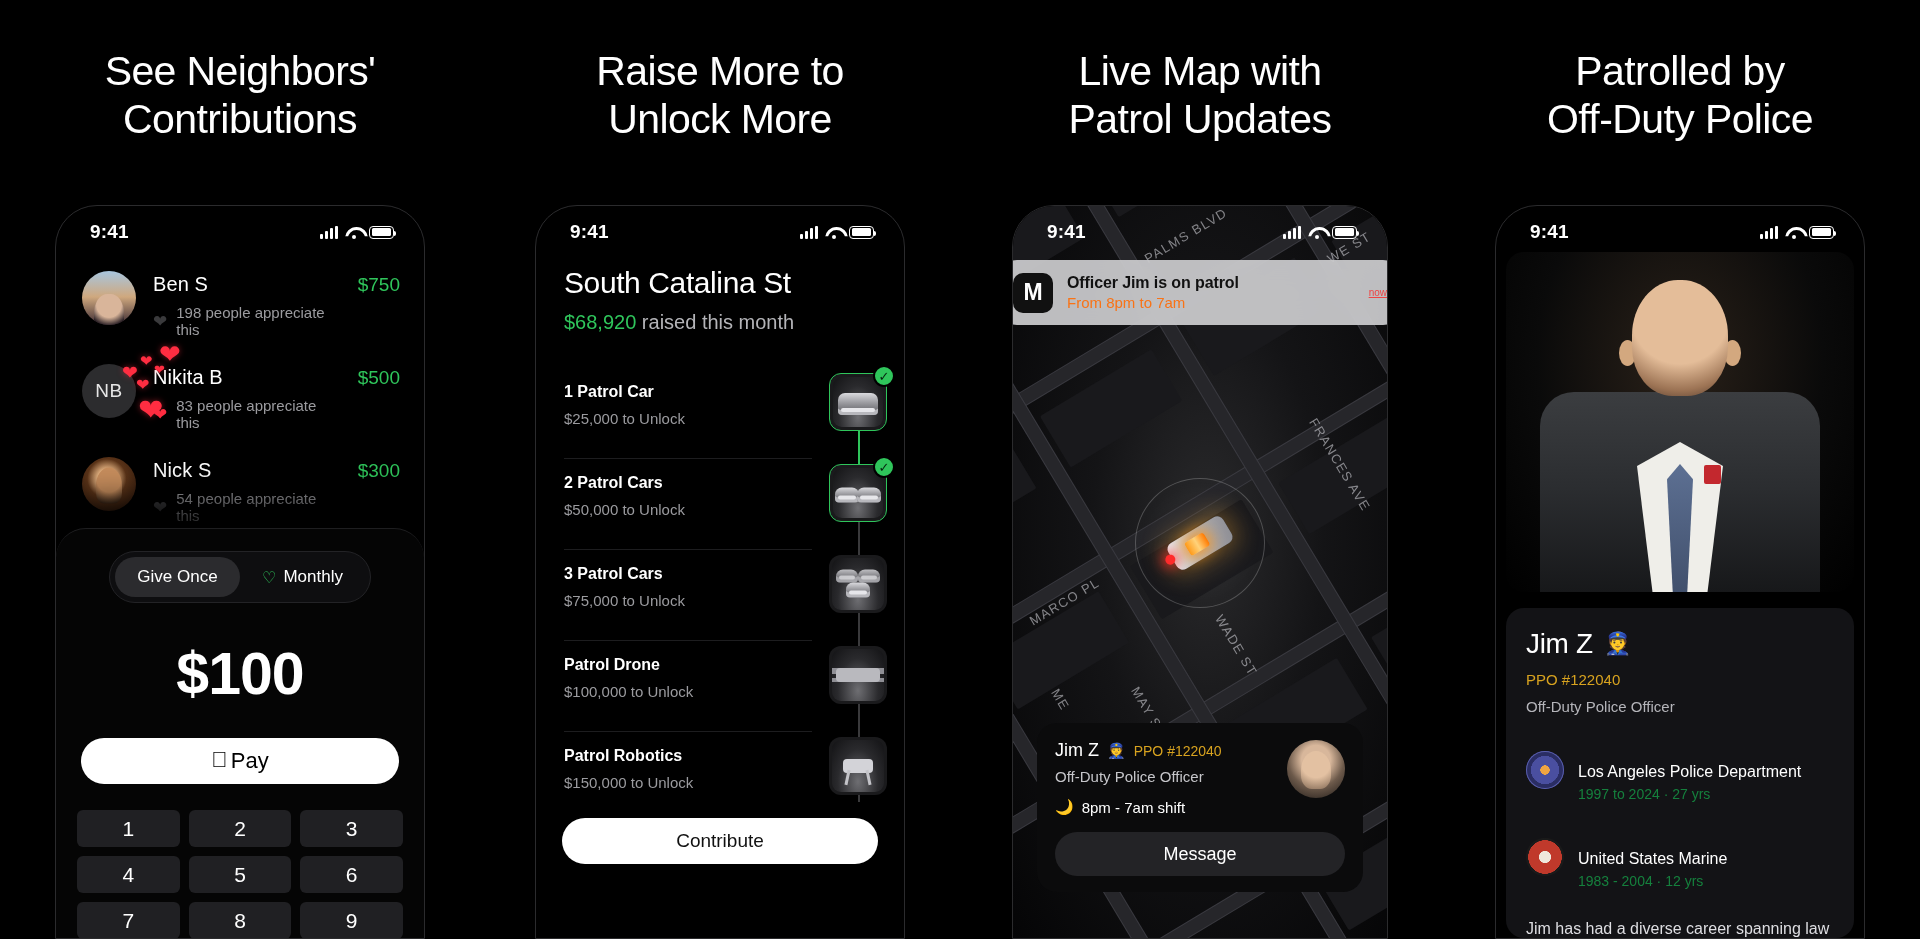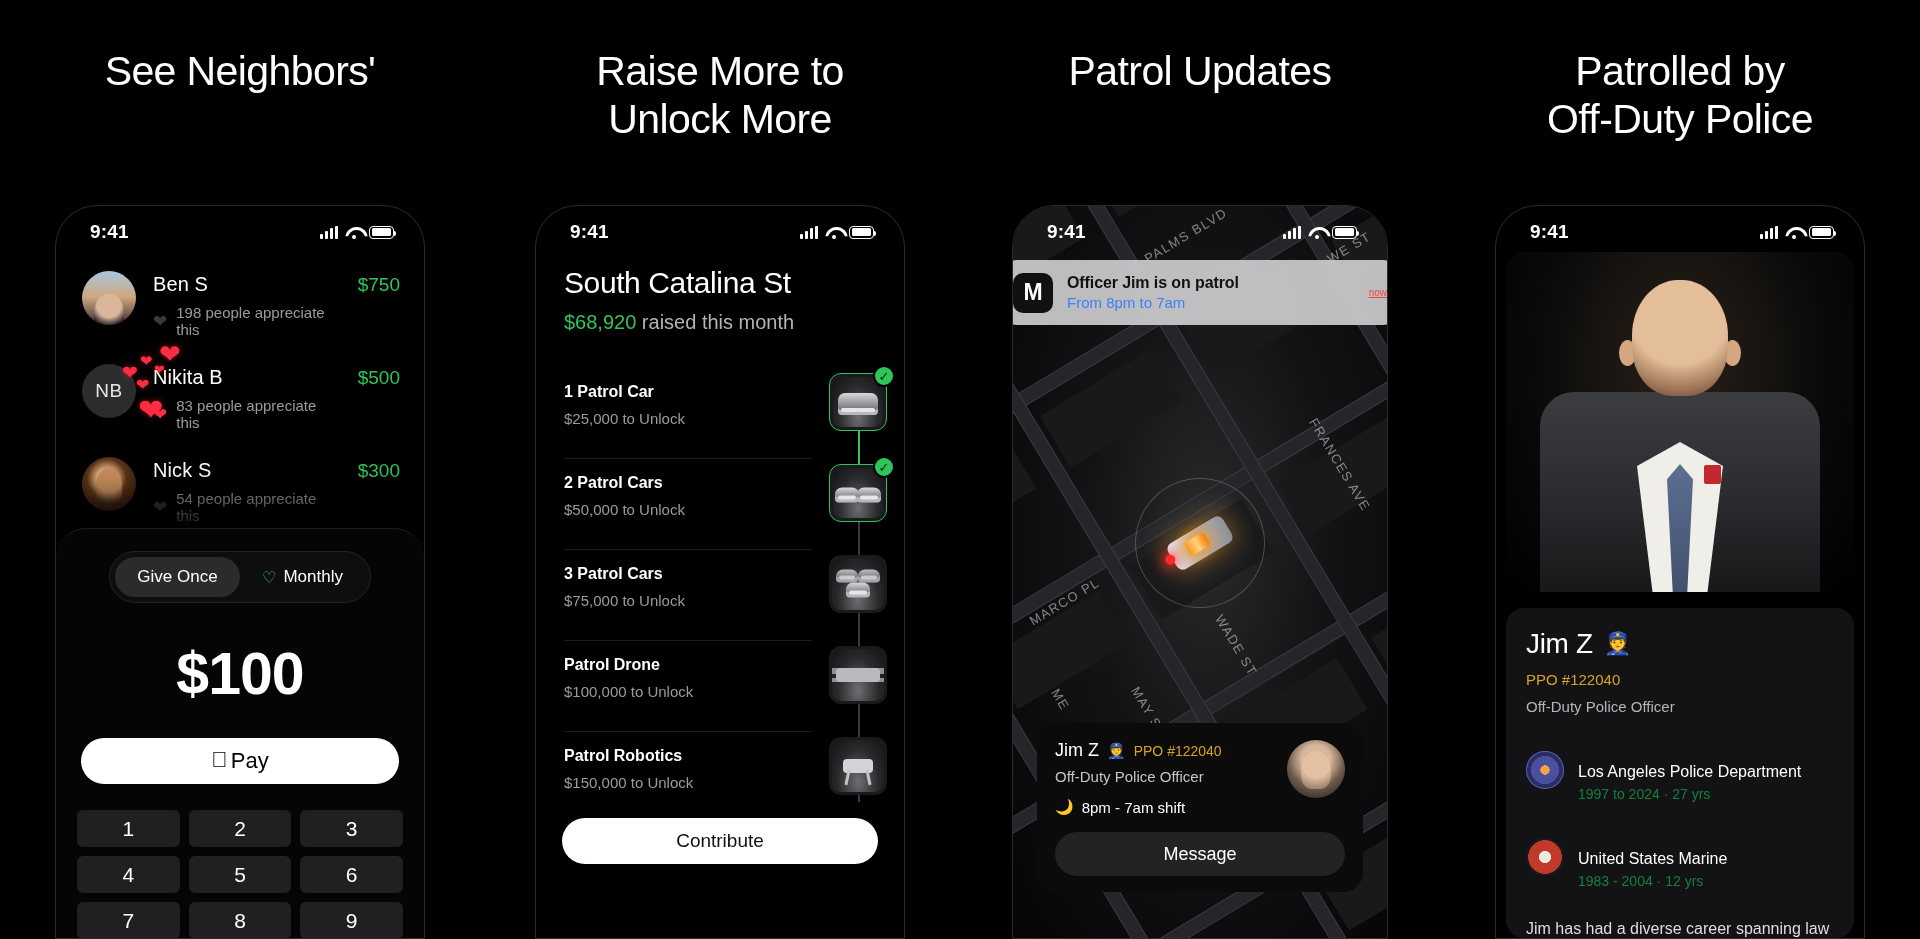--- a/index.html
+++ b/index.html
@@ -256,21 +256,21 @@
     display:flex; align-items:center; gap:14px; padding:0 18px;
     z-index:8; color:#111;
   }
   .notif .appicon {
     width:40px; height:40px; border-radius:10px; background:#111;
     display:flex; align-items:center; justify-content:center;
     color:#fff; font-size:23px; font-weight:700;
   }
   .notif .ntext { flex:1; min-width:0; }
   .notif .ntitle { font-size:16px; font-weight:700; color:#111; letter-spacing:-0.1px; }
-  .notif .nsub { font-size:15px; color:#3b82f6; margin-top:2px; }
+  .notif .nsub { font-size:15px; color:#f97316; margin-top:2px; }
   .notif .nwhen { font-size:10px; color:#ef4444;text-decoration:underline; }
 
   .officer-card {
     position:absolute; left:24px; right:24px; bottom:46px;
     background:#0b0b0c; border-radius:20px; padding:17px 18px 16px;
     z-index:7;
   }
   .oc-top { display:flex; align-items:flex-start; gap:10px; }
   .oc-left { flex:1; min-width:0; }
   .oc-name-row { display:flex; align-items:center; gap:8px; }
@@ -350,20 +350,21 @@
 </style>
 </head>
 <body>
 
 <div class="stage">
 <div class="cols">
 
   <div class="col">
     <div class="headline">
       <span>See Neighbors'</span>
+      <span class="l2">Contributions</span>
     </div>
 
     <div class="phone">
       <div class="statusbar">
         <div class="sb-time">9:41</div>
         <div class="sb-icons">
           <span class="bars">
                 <i></i>
                 <i></i>
                 <i></i>
@@ -545,20 +546,21 @@
           </div>
         </div>
       </div>
 
       <div class="contribute">Contribute</div>
     </div>
   </div>
 
   <div class="col">
     <div class="headline">
+      <span>Live Map with</span>
       <span class="l2">Patrol Updates</span>
     </div>
 
     <div class="phone wide">
       <div class="map">
         <div class="streets">
           <div class="h" style="top:120px"></div>
           <div class="h" style="top:300px"></div>
           <div class="h" style="top:480px"></div>
           <div class="h" style="top:660px"></div>

